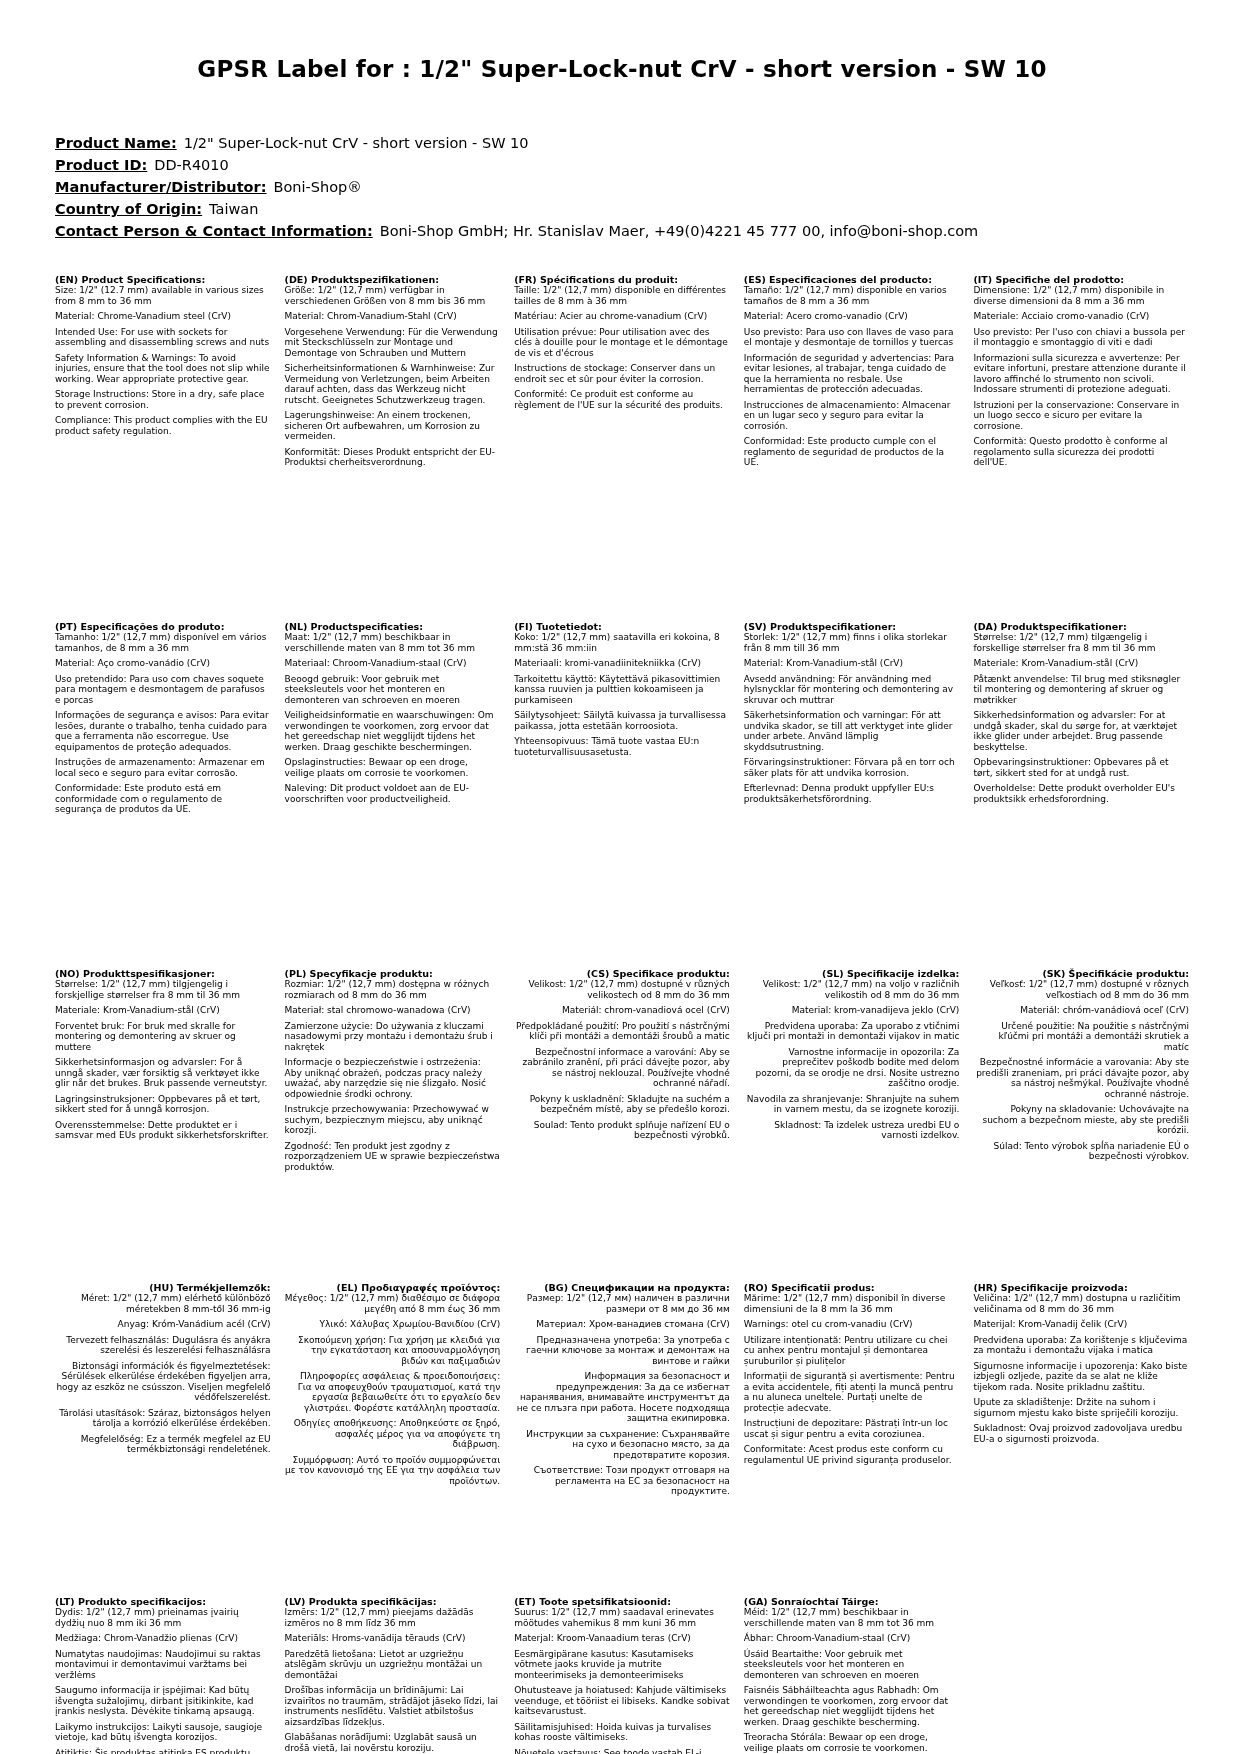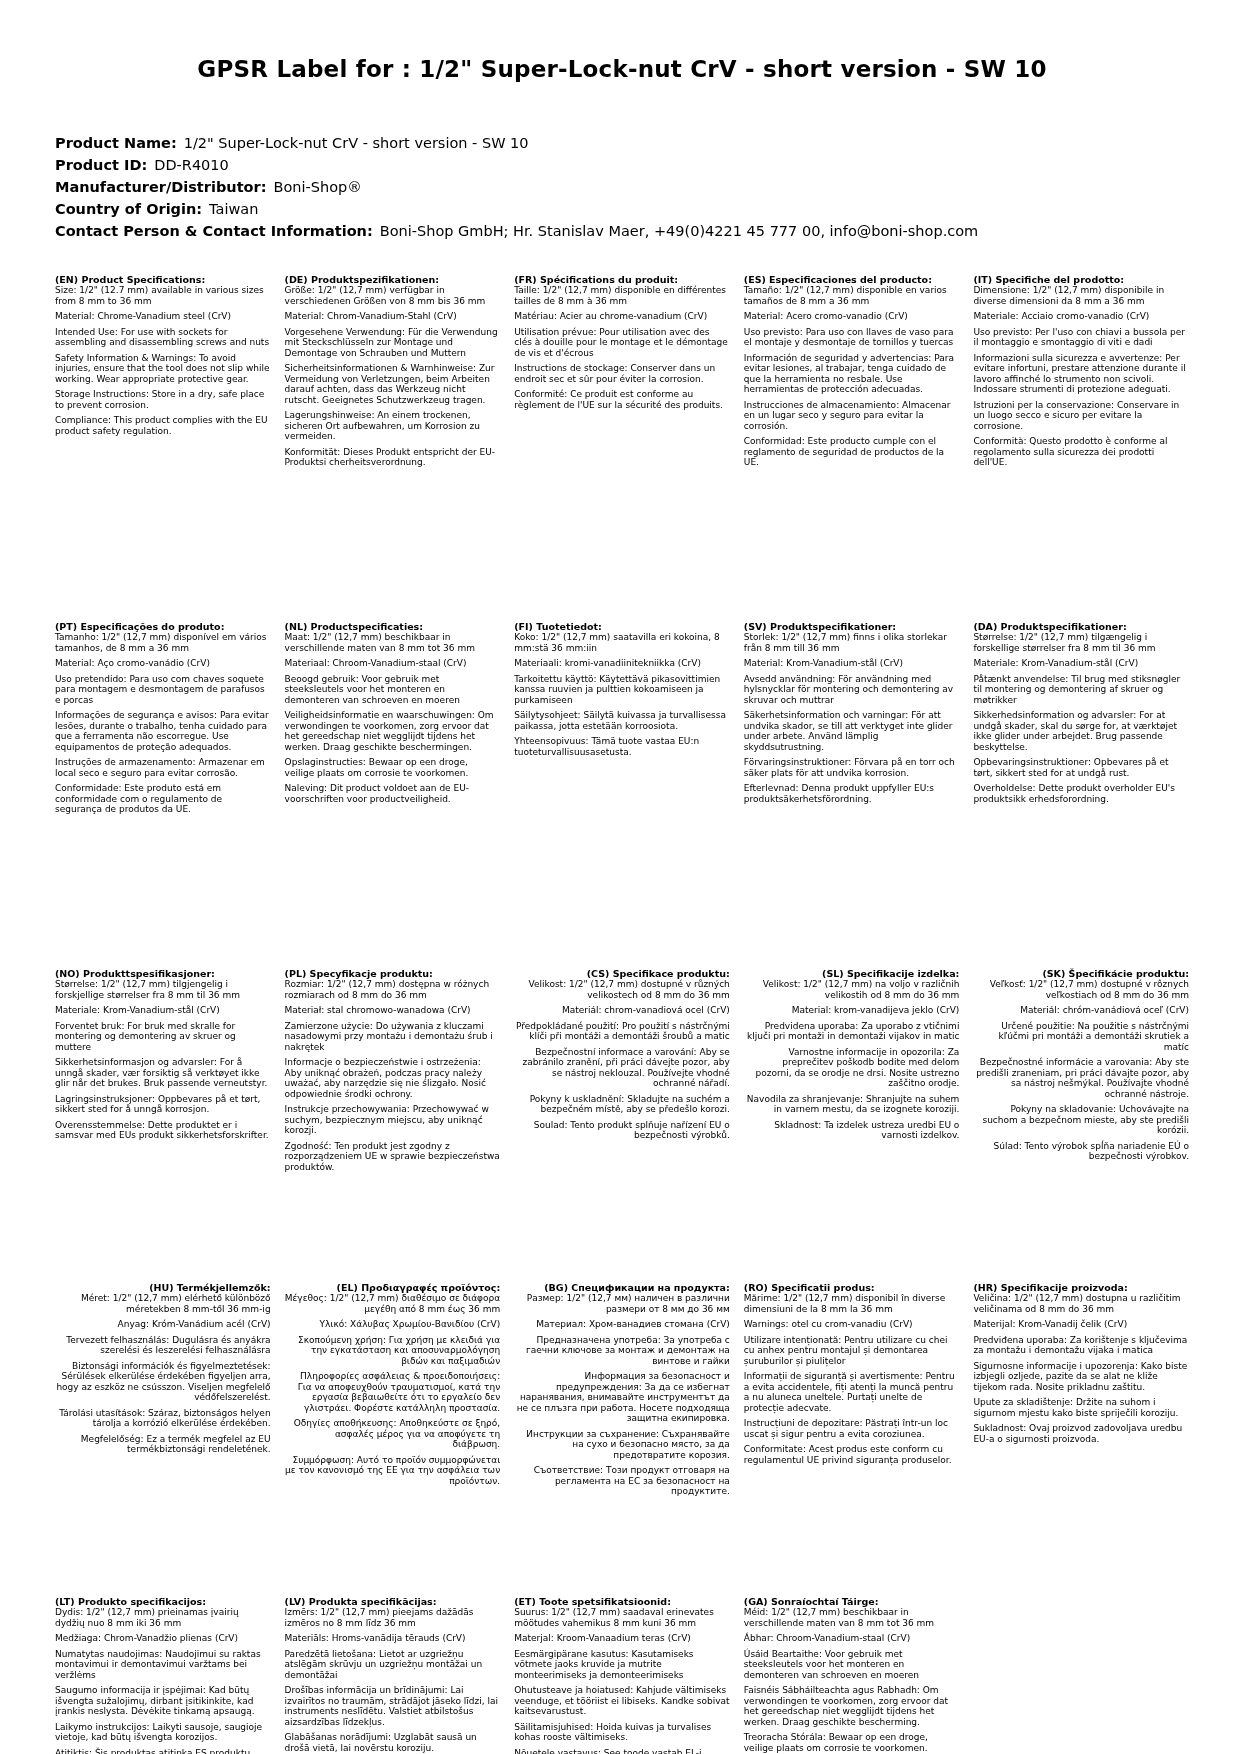--- a/index.html
+++ b/index.html
@@ -9,21 +9,21 @@
     font-family: "DejaVu Sans", sans-serif;
     color: #000;
   }
   .page { padding: 40px 52px 20px 55px; }
   .title {
     font-size: 23px; font-weight: bold; text-align: center;
     margin: 16px 0 0 0; letter-spacing: 0.2px;
   }
   .product-info { margin-top: 50px; }
   .info-row { font-size: 14.5px; line-height: 22px; white-space: nowrap; }
-  .info-label { font-weight: bold; }
+  .info-label { font-weight: bold; text-decoration: underline; }
   .info-value { margin-left: 7px; }
   .lang-grid {
     margin-top: 32px;
     display: grid;
     grid-template-columns: repeat(5, 1fr);
     column-gap: 14px;
     align-items: start;
   }
   .lang-cell { overflow: visible; }
   .lang-cell:nth-child(-n+6)              { min-height: 347px; }

